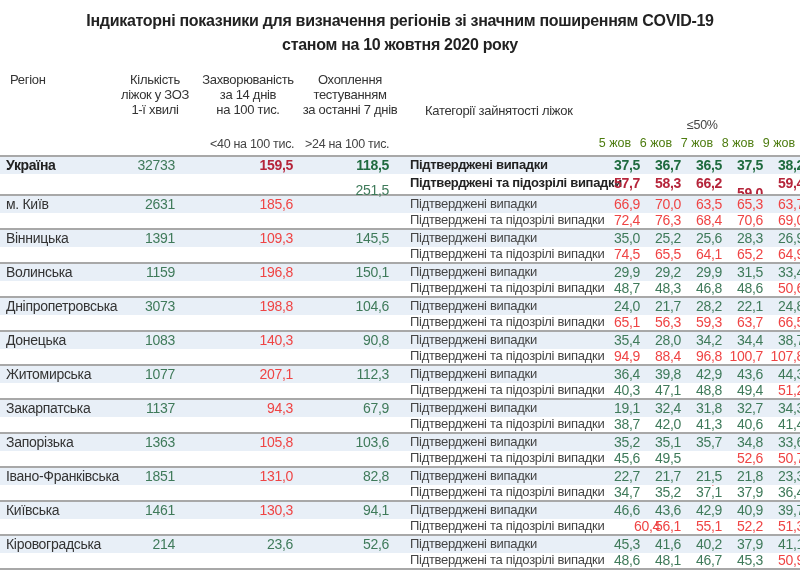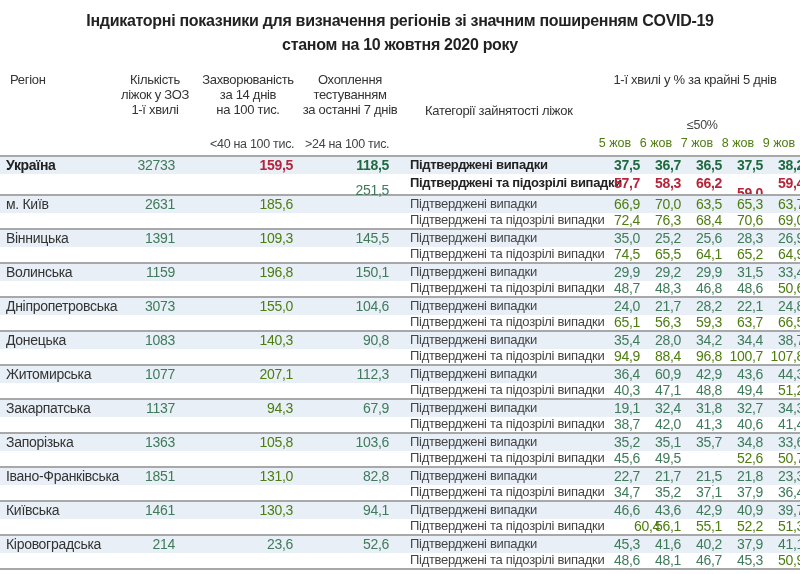--- a/index.html
+++ b/index.html
@@ -17,21 +17,21 @@
   .cell { position:absolute; font-size:14px; letter-spacing:-0.3px; white-space:nowrap; }
   .reg { left:6px; color:#333; }
   .num { text-align:right; }
   .beds { left:130px; width:45px; color:#3f7a5a; }
   .inc { left:230px; width:63px; }
   .test { left:320px; width:69px; color:#3f7a5a; }
   .cat { left:410px; font-size:13px; color:#444; }
   .v { width:45px; text-align:right; }
   .bold { font-weight:bold; color:#222; }
   .g { color:#3f7a5a; }
-  .r { color:#4d7c0f; }
+  .r { color:#ef4444; }
   .gb { color:#1f6b3f; font-weight:bold; }
   .rb { color:#b5243a; font-weight:bold; }
 </style>
 </head>
 <body>
 
 <div class="title t1">Індикаторні показники для визначення регіонів зі значним поширенням COVID-19</div>
 <div class="title t2">станом на 10 жовтня 2020 року</div>
 
 <div class="hdr" style="left:10px;top:72px;">Регіон</div>
@@ -45,21 +45,20 @@
   <div>за 14 днів</div>
   <div>на 100 тис.</div>
 </div>
 <div class="hdr c" style="left:300px;top:72px;width:100px;">
   <div>Охоплення</div>
   <div>тестуванням</div>
   <div>за останні 7 днів</div>
 </div>
 <div class="hdr" style="left:425px;top:103px;">Категорії зайнятості ліжок</div>
 <div class="hdr c" style="left:590px;top:72px;width:210px;">
-  <div>1-ї хвилі у % за крайні 5 днів</div>
 </div>
 
 <div class="sub" style="left:210px;top:137px;">&lt;40 на 100 тис.</div>
 <div class="sub" style="left:305px;top:137px;">&gt;24 на 100 тис.</div>
 <div class="sub" style="left:687px;top:118px;">≤50%</div>
 <div class="day" style="left:595px;">5 жов</div>
 <div class="day" style="left:636px;">6 жов</div>
 <div class="day" style="left:677px;">7 жов</div>
 <div class="day" style="left:718px;">8 жов</div>
 <div class="day" style="left:759px;">9 жов</div>
@@ -134,21 +133,21 @@
     <div class="cell v g" style="top: 264px; left: 759px;">33,4</div>
     <div class="cell v g" style="top: 280px; left: 595px;">48,7</div>
     <div class="cell v g" style="top: 280px; left: 636px;">48,3</div>
     <div class="cell v g" style="top: 280px; left: 677px;">46,8</div>
     <div class="cell v g" style="top: 280px; left: 718px;">48,6</div>
     <div class="cell v r" style="top: 280px; left: 759px;">50,6</div>
     <div class="hr" style="top: 296px;"></div>
     <div class="band" style="top: 298px;"></div>
     <div class="cell reg" style="top: 298px;">Дніпропетровська</div>
     <div class="cell num beds" style="top: 298px;">3073</div>
-    <div class="cell num inc r" style="top: 298px;">155,0</div>
+    <div class="cell num inc r" style="top: 298px;">198,8</div>
     <div class="cell num test" style="top: 298px;">104,6</div>
     <div class="cell cat" style="top: 298px;">Підтверджені випадки</div>
     <div class="cell cat" style="top: 314px;">Підтверджені та підозрілі випадки</div>
     <div class="cell v g" style="top: 298px; left: 595px;">24,0</div>
     <div class="cell v g" style="top: 298px; left: 636px;">21,7</div>
     <div class="cell v g" style="top: 298px; left: 677px;">28,2</div>
     <div class="cell v g" style="top: 298px; left: 718px;">22,1</div>
     <div class="cell v g" style="top: 298px; left: 759px;">24,8</div>
     <div class="cell v r" style="top: 314px; left: 595px;">65,1</div>
     <div class="cell v r" style="top: 314px; left: 636px;">56,3</div>
@@ -175,21 +174,21 @@
     <div class="cell v r" style="top: 348px; left: 759px;">107,8</div>
     <div class="hr" style="top: 364px;"></div>
     <div class="band" style="top: 366px;"></div>
     <div class="cell reg" style="top: 366px;">Житомирська</div>
     <div class="cell num beds" style="top: 366px;">1077</div>
     <div class="cell num inc r" style="top: 366px;">207,1</div>
     <div class="cell num test" style="top: 366px;">112,3</div>
     <div class="cell cat" style="top: 366px;">Підтверджені випадки</div>
     <div class="cell cat" style="top: 382px;">Підтверджені та підозрілі випадки</div>
     <div class="cell v g" style="top: 366px; left: 595px;">36,4</div>
-    <div class="cell v g" style="top: 366px; left: 636px;">60,9</div>
+    <div class="cell v g" style="top: 366px; left: 636px;">39,8</div>
     <div class="cell v g" style="top: 366px; left: 677px;">42,9</div>
     <div class="cell v g" style="top: 366px; left: 718px;">43,6</div>
     <div class="cell v g" style="top: 366px; left: 759px;">44,3</div>
     <div class="cell v g" style="top: 382px; left: 595px;">40,3</div>
     <div class="cell v g" style="top: 382px; left: 636px;">47,1</div>
     <div class="cell v g" style="top: 382px; left: 677px;">48,8</div>
     <div class="cell v g" style="top: 382px; left: 718px;">49,4</div>
     <div class="cell v r" style="top: 382px; left: 759px;">51,2</div>
     <div class="hr" style="top: 398px;"></div>
     <div class="band" style="top: 400px;"></div>

